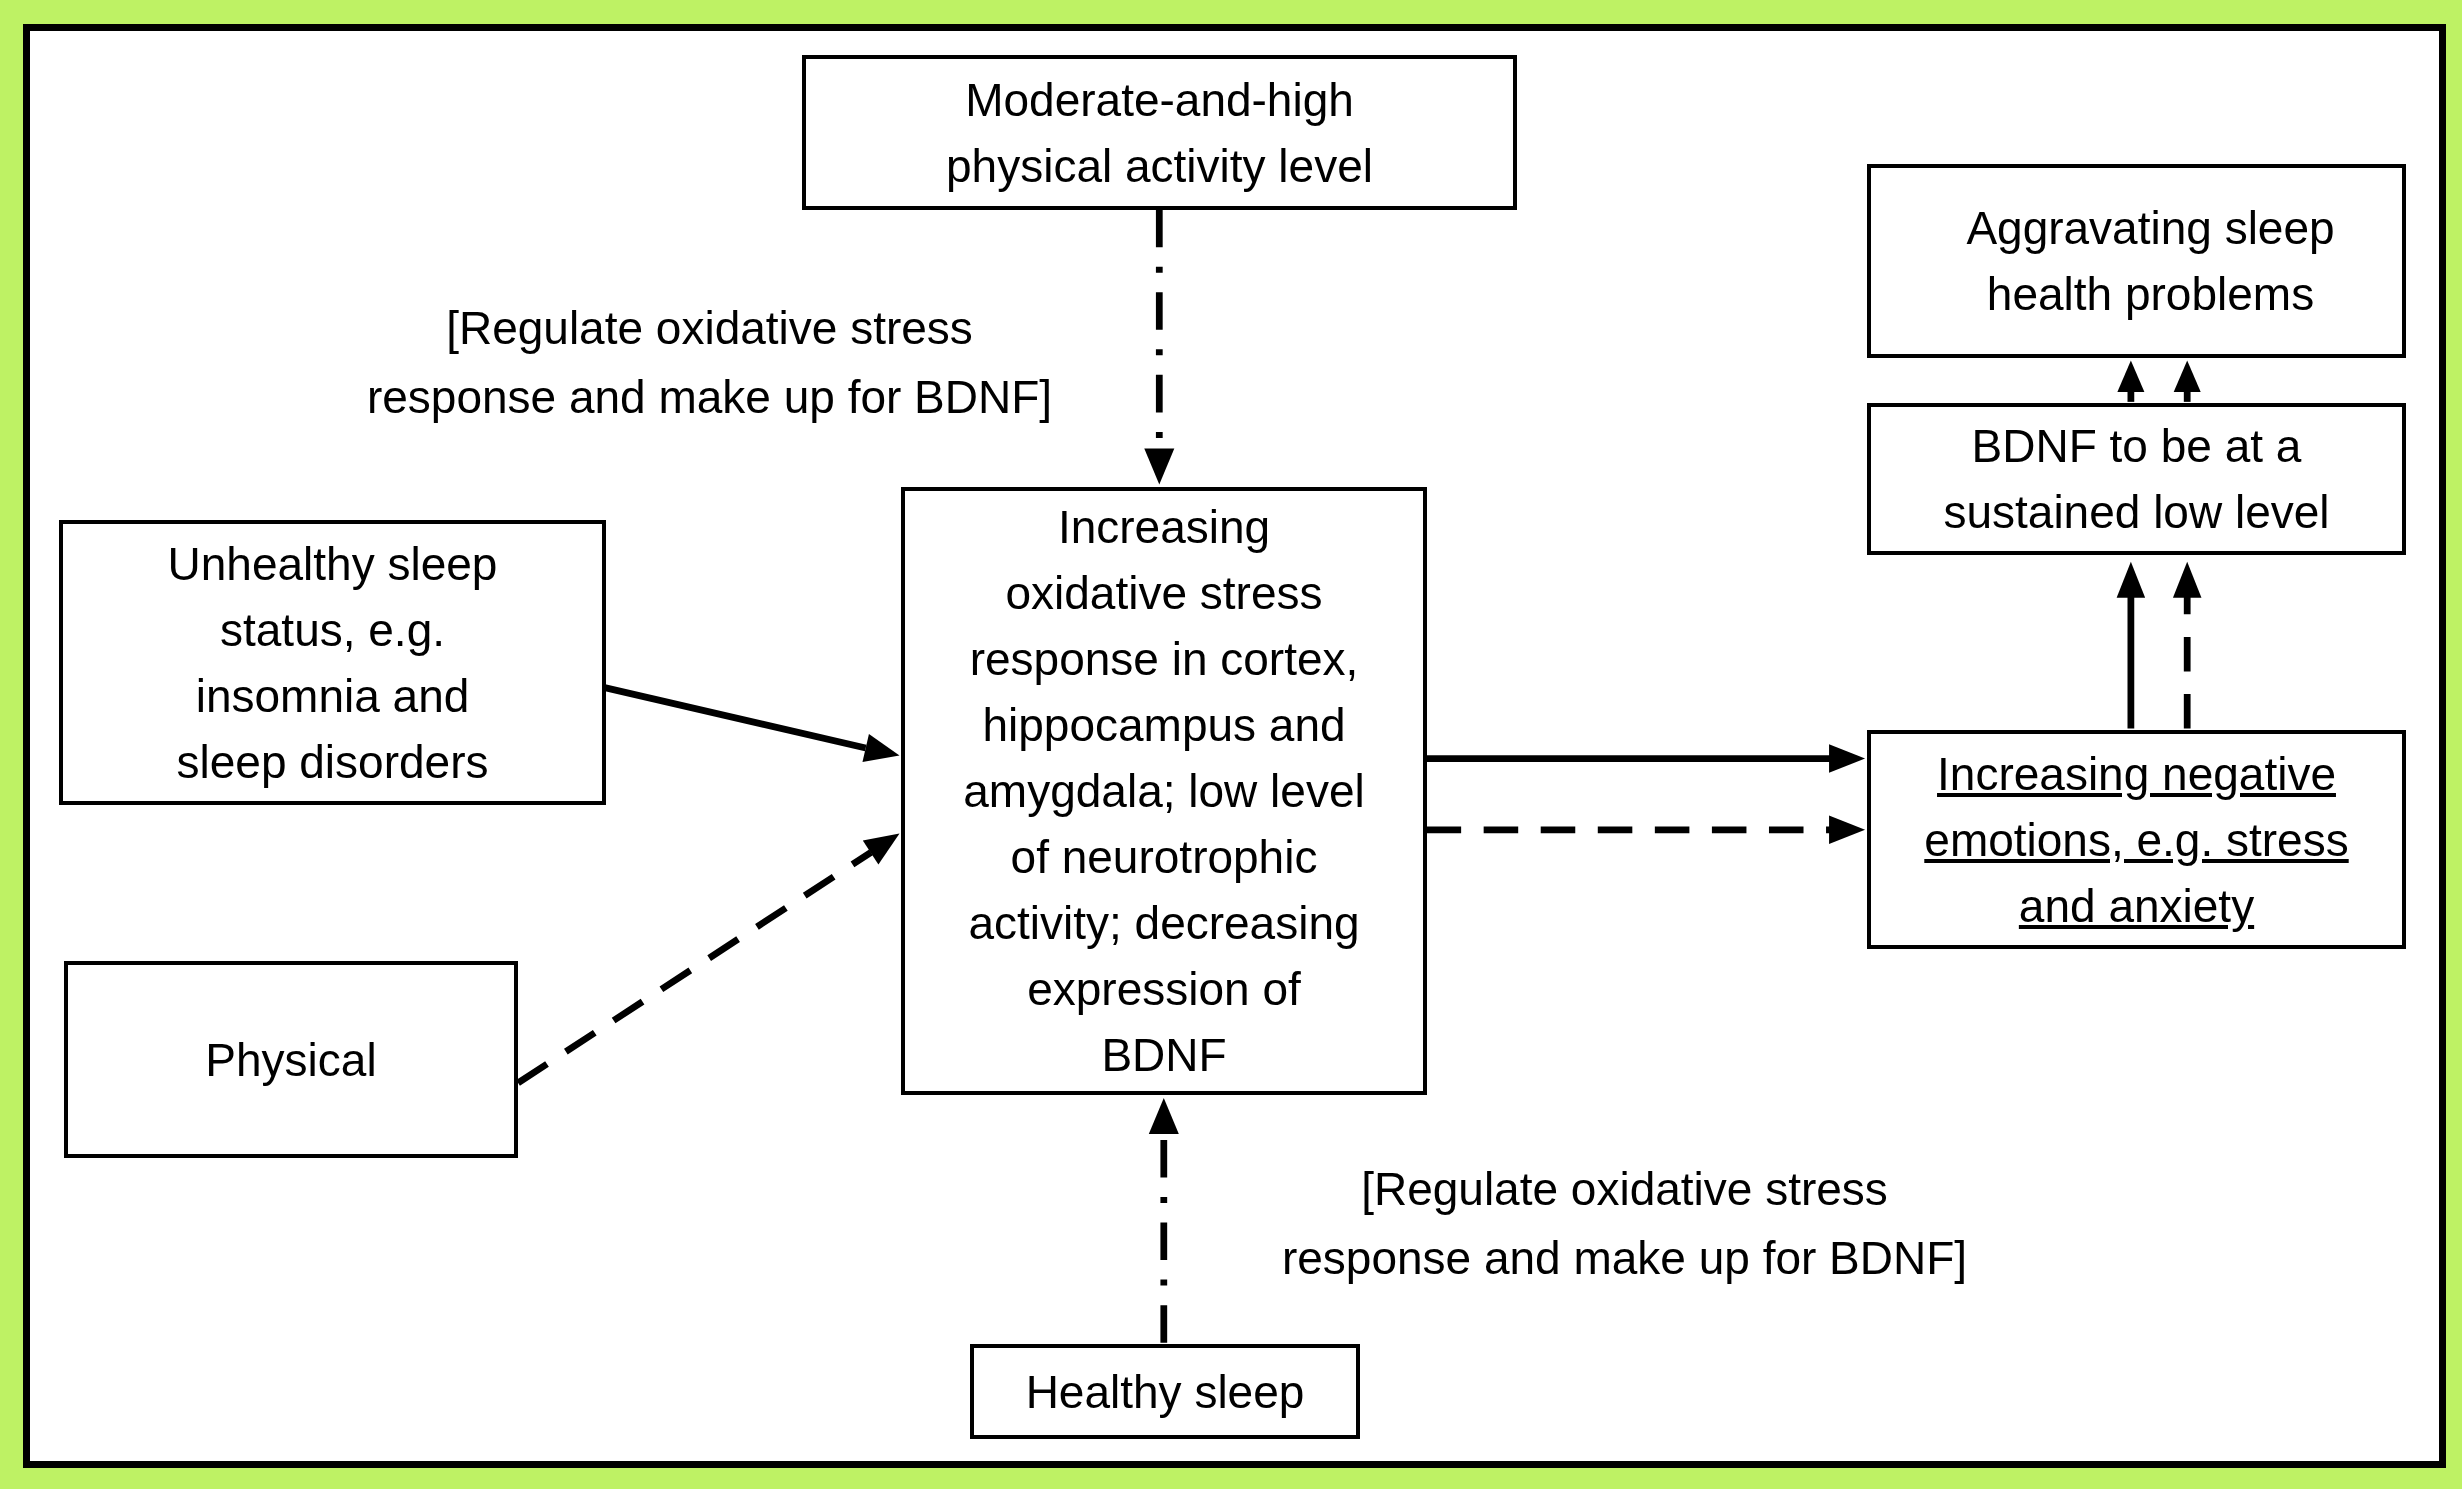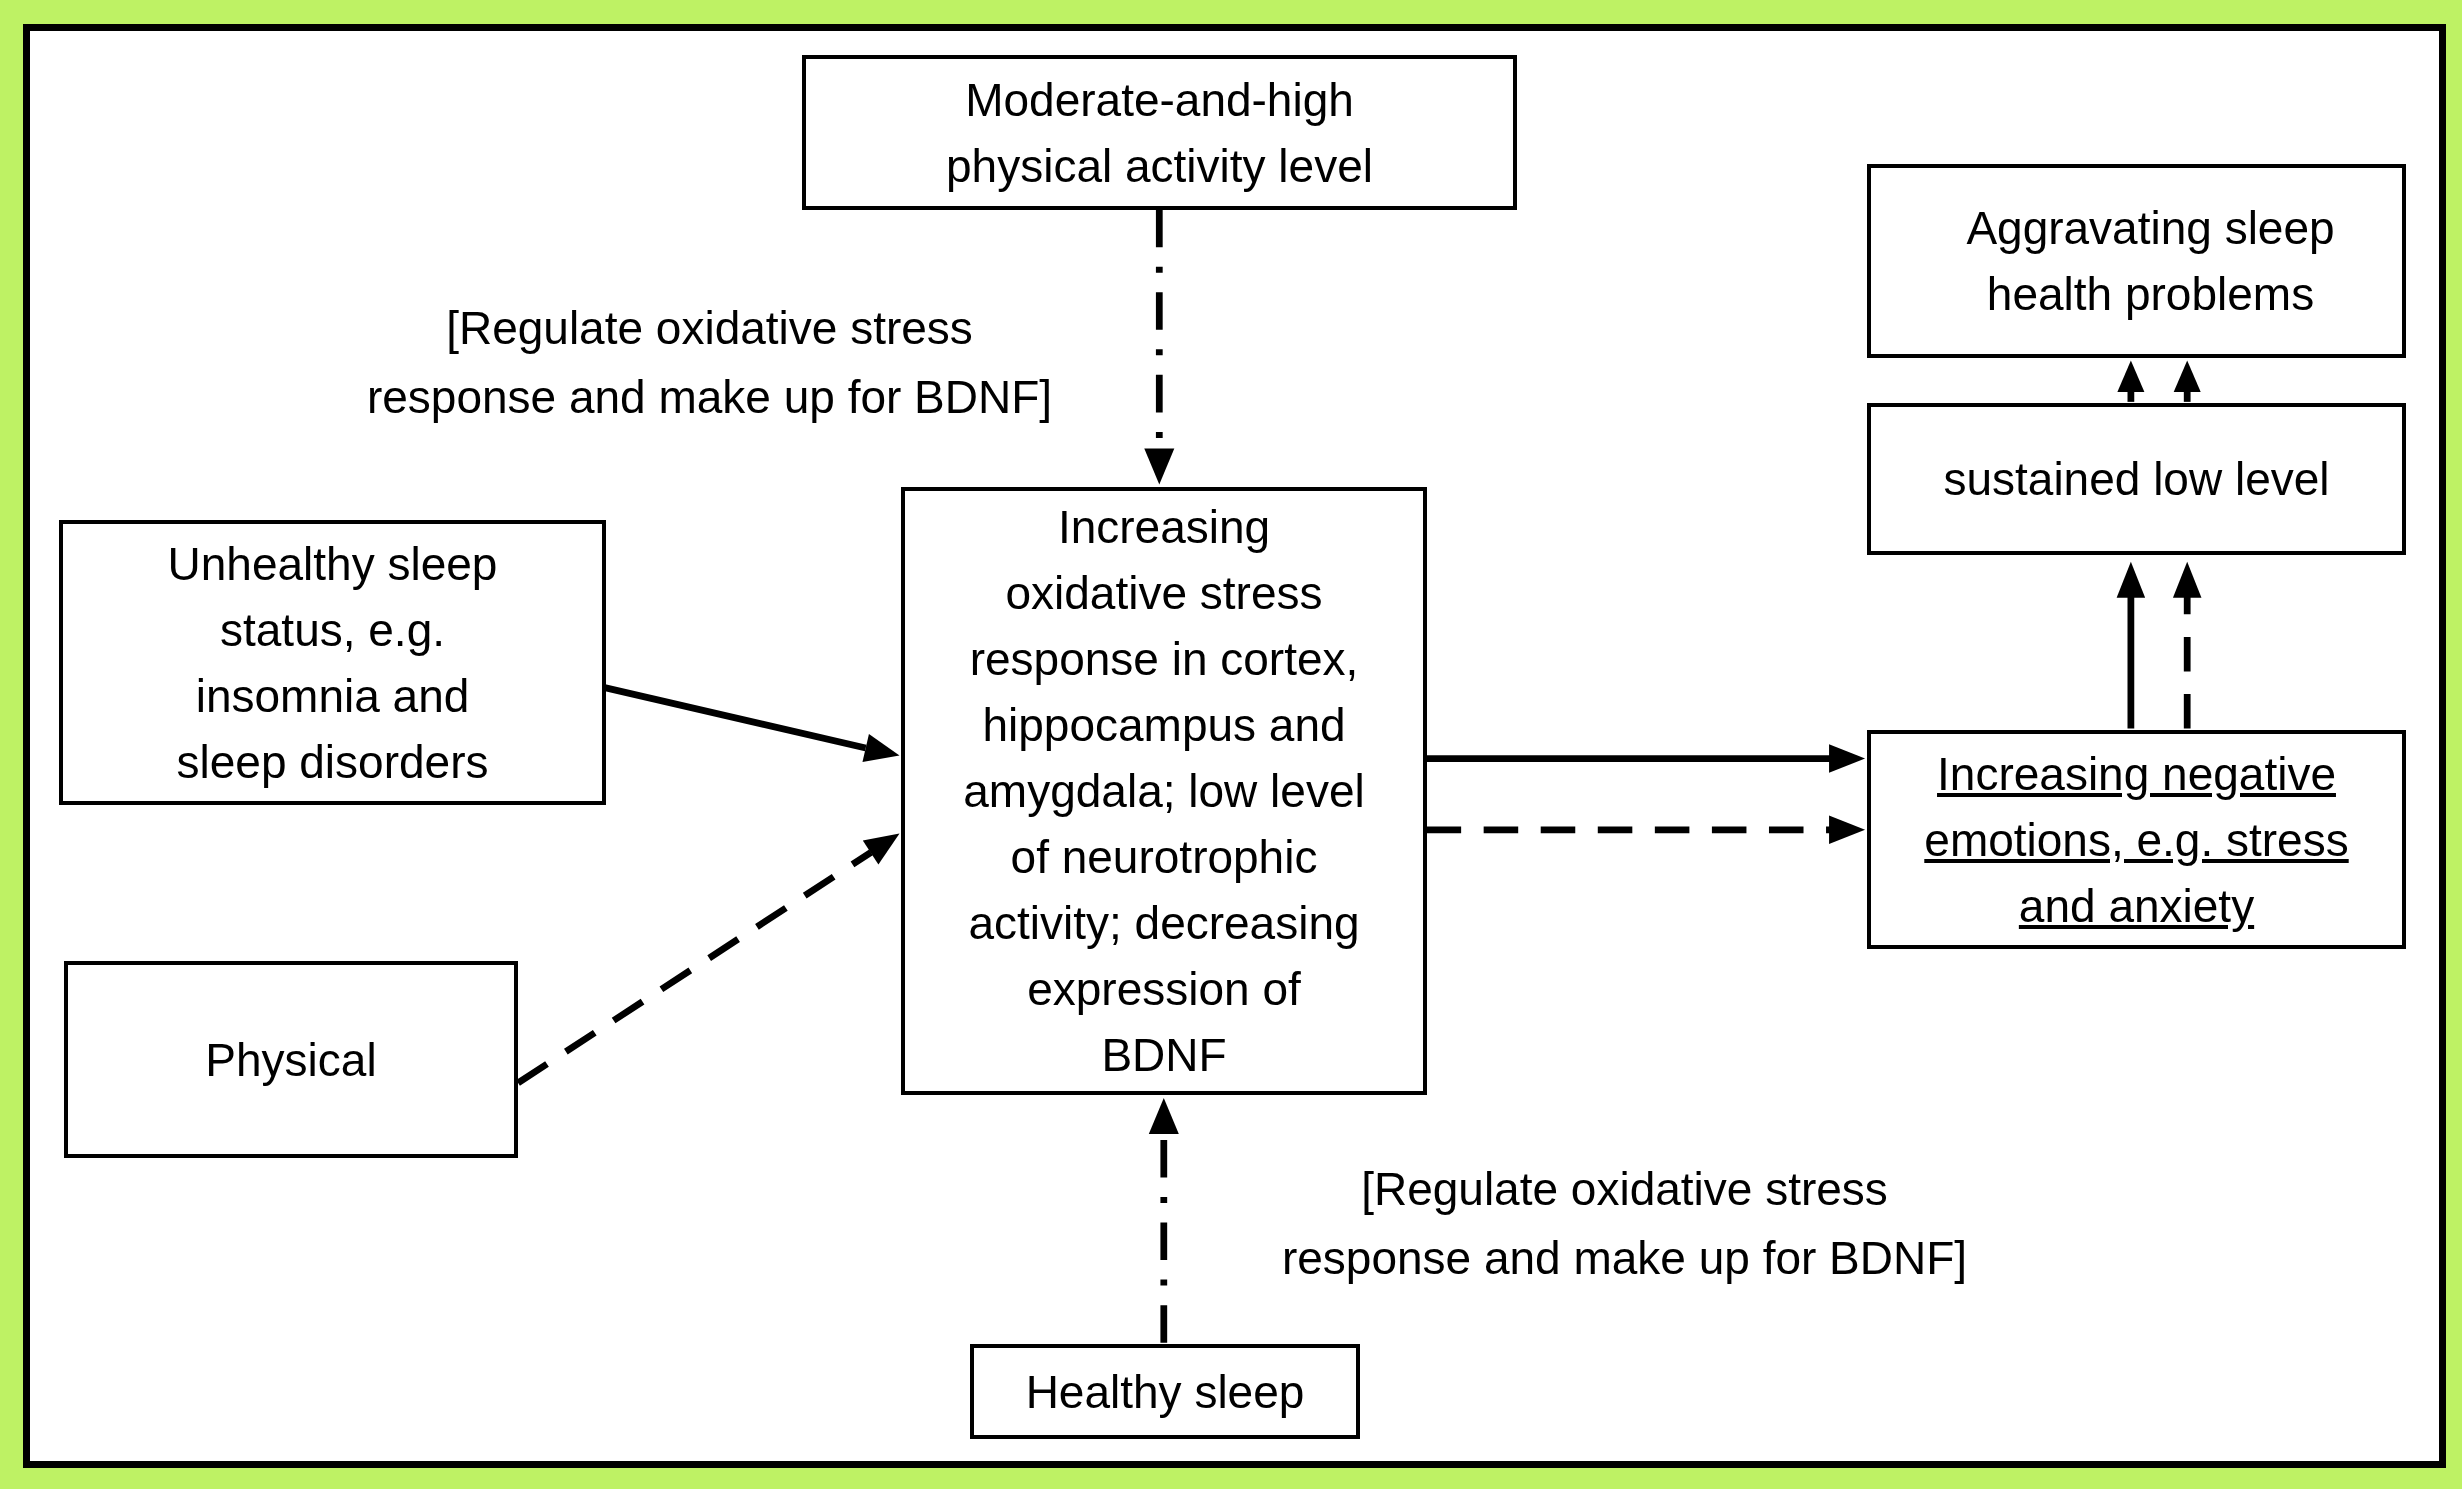--- a/index.html
+++ b/index.html
@@ -141,20 +141,21 @@
     <span class="ln">BDNF</span>
   </div>
 
   <div class="box" id="box-negative-emotions">
     <span class="ln">Increasing negative</span>
     <span class="ln">emotions, e.g. stress</span>
     <span class="ln">and anxiety</span>
   </div>
 
   <div class="box" id="box-bdnf-low">
+    <span class="ln">BDNF to be at a</span>
     <span class="ln">sustained low level</span>
   </div>
 
   <div class="box" id="box-aggravating">
     <span class="ln">Aggravating sleep</span>
     <span class="ln">health problems</span>
   </div>
 
   <div class="box" id="box-healthy-sleep">
     <span class="ln">Healthy sleep</span>

